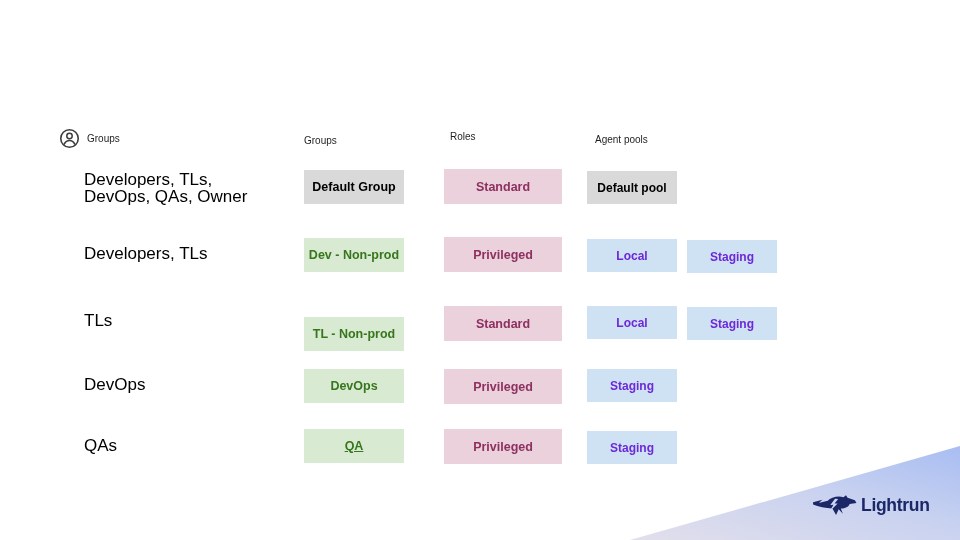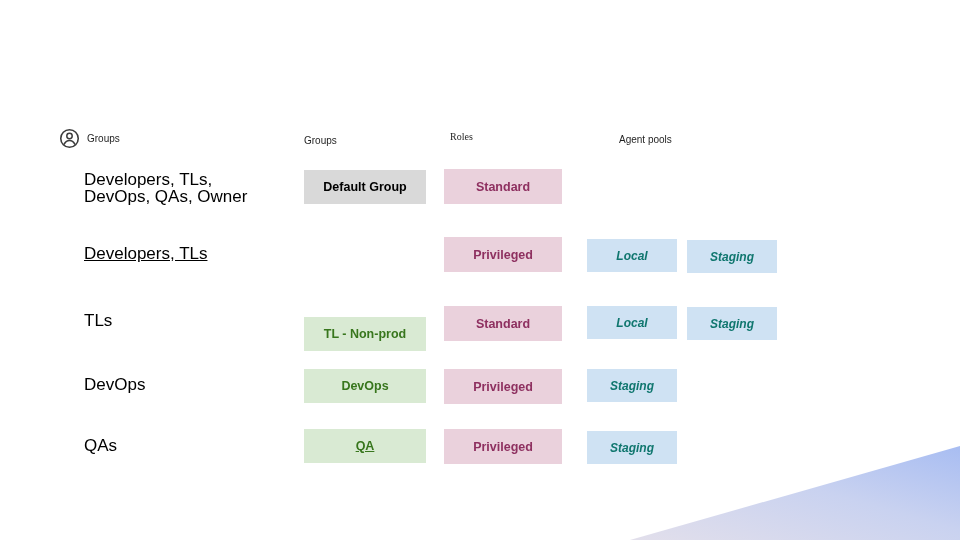--- a/index.html
+++ b/index.html
@@ -15,58 +15,60 @@
     position:absolute;font-size:10px;color:#1f1f1f;white-space:nowrap;
   }
   .users-icon{position:absolute;left:59px;top:128px;width:21px;height:21px;}
   .row-label{
     position:absolute;left:84px;font-size:17px;line-height:17px;color:#000;white-space:nowrap;
   }
   .chip{
     position:absolute;display:flex;align-items:center;justify-content:center;
     font-weight:700;font-size:12.5px;white-space:nowrap;
   }
-  .chip.group{width:122px;height:34px;}
+  .chip.group{width:100px;height:34px;}
   .chip.role{width:118px;height:35px;}
   .chip.pool{width:90px;height:33px;font-size:12px;}
   .chip.gray{background:#d9d9d9;color:#000000;}
   .chip.green{background:#d9ead3;color:#38761d;}
   .chip.pink{background:#ead1dc;color:#8e3060;}
-  .chip.blue{background:#cfe2f3;color:#0f766e;font-style:italic;}
+  .chip.blue{background:#cfe2f3;color:#6d28d9;}
   .footer-triangle{position:absolute;left:600px;top:440px;width:360px;height:100px;}
   .logo{position:absolute;left:812px;top:494px;display:flex;align-items:center;}
   .logo-mark{width:45px;height:23px;}
   .logo-text{
     font-size:17.5px;font-weight:700;color:#1b2766;margin-left:4px;letter-spacing:-0.3px;
   }
 </style>
 </head>
 <body>
 
 <div class="slide">
 
 
   <svg class="users-icon" viewBox="0 0 24 24">
     <circle cx="12" cy="12" r="10" fill="none" stroke="#3c3c3c" stroke-width="1.8"></circle>
     <circle cx="12" cy="9.2" r="3.1" fill="none" stroke="#3c3c3c" stroke-width="1.7"></circle>
     <path d="M5.9 18.5 C7.4 15.5 9.5 14.2 12 14.2 C14.5 14.2 16.6 15.5 18.1 18.5" fill="none" stroke="#3c3c3c" stroke-width="1.7" stroke-linecap="round"></path>
   </svg>
   <div class="col-header" style="left:87px;top:133px;">Groups</div>
   <div class="col-header" style="left:304px;top:135px;text-align:center;">Groups</div>
-  <div class="col-header" style="left:450px;top:131px;font-family:Liberation Serif, serif;">Roles</div>
-  <div class="col-header" style="left:595px;top:134px;margin-left:24px;">Agent pools</div>
+  <div class="col-header" style="left:450px;top:131px;">Roles</div>
+  <div class="col-header" style="left:595px;top:134px;">Agent pools</div>
 
   <div class="row-label" style="top:171px;">
     <div>Developers, TLs,</div>
     <div>DevOps, QAs, Owner</div>
   </div>
   <div class="chip group gray" style="left:304px;top:170px;">Default Group</div>
   <div class="chip role pink" style="left:444px;top:169px;">Standard</div>
+  <div class="chip pool gray" style="left:587px;top:171px;">Default pool</div>
 
-  <div class="row-label" style="top:245px;text-decoration:underline;">Developers, TLs</div>
+  <div class="row-label" style="top:245px;">Developers, TLs</div>
+  <div class="chip group green" style="left:304px;top:238px;">Dev - Non-prod</div>
   <div class="chip role pink" style="left:444px;top:237px;">Privileged</div>
   <div class="chip pool blue" style="left:587px;top:239px;">Local</div>
   <div class="chip pool blue" style="left:687px;top:240px;">Staging</div>
 
   <div class="row-label" style="top:312px;">TLs</div>
   <div class="chip group green" style="left:304px;top:305px;margin-top:12px;">TL - Non-prod</div>
   <div class="chip role pink" style="left:444px;top:306px;">Standard</div>
   <div class="chip pool blue" style="left:587px;top:306px;">Local</div>
   <div class="chip pool blue" style="left:687px;top:307px;">Staging</div>
 
@@ -84,14 +86,21 @@
     <defs>
       <linearGradient id="triGrad" x1="0" y1="1" x2="1" y2="0">
         <stop offset="0" stop-color="#e2dfeb"></stop>
         <stop offset="0.55" stop-color="#c9d2f0"></stop>
         <stop offset="1" stop-color="#a8bdf2"></stop>
       </linearGradient>
     </defs>
     <polygon points="30,100 360,6 360,100" fill="url(#triGrad)"></polygon>
   </svg>
 
+  <div class="logo">
+    <svg class="logo-mark" viewBox="0 0 43 22">
+      <path fill="#1b2766" d="M1 8 L10 5.5 L6.5 8.5 L15 6.5 C18 3.5 24 1.5 30 3 L32.5 1.2 L34 3.5 L41 6 L42.5 8.5 L36 9.5 C35 12.5 31 14 27.5 13.8 L29.5 19 L25.5 14.5 L23 20 L19.5 13.8 C13 13.5 6 12 1 10 Z"></path>
+      <path fill="#ccd8f5" d="M22 4.5 L17.5 10.5 L20.5 10.2 L17 16.5 L24.5 9 L21.5 9.2 L25 4.8 Z"></path>
+    </svg>
+    <span class="logo-text">Lightrun</span>
+  </div>
 
 </div>
 
 </body></html>

